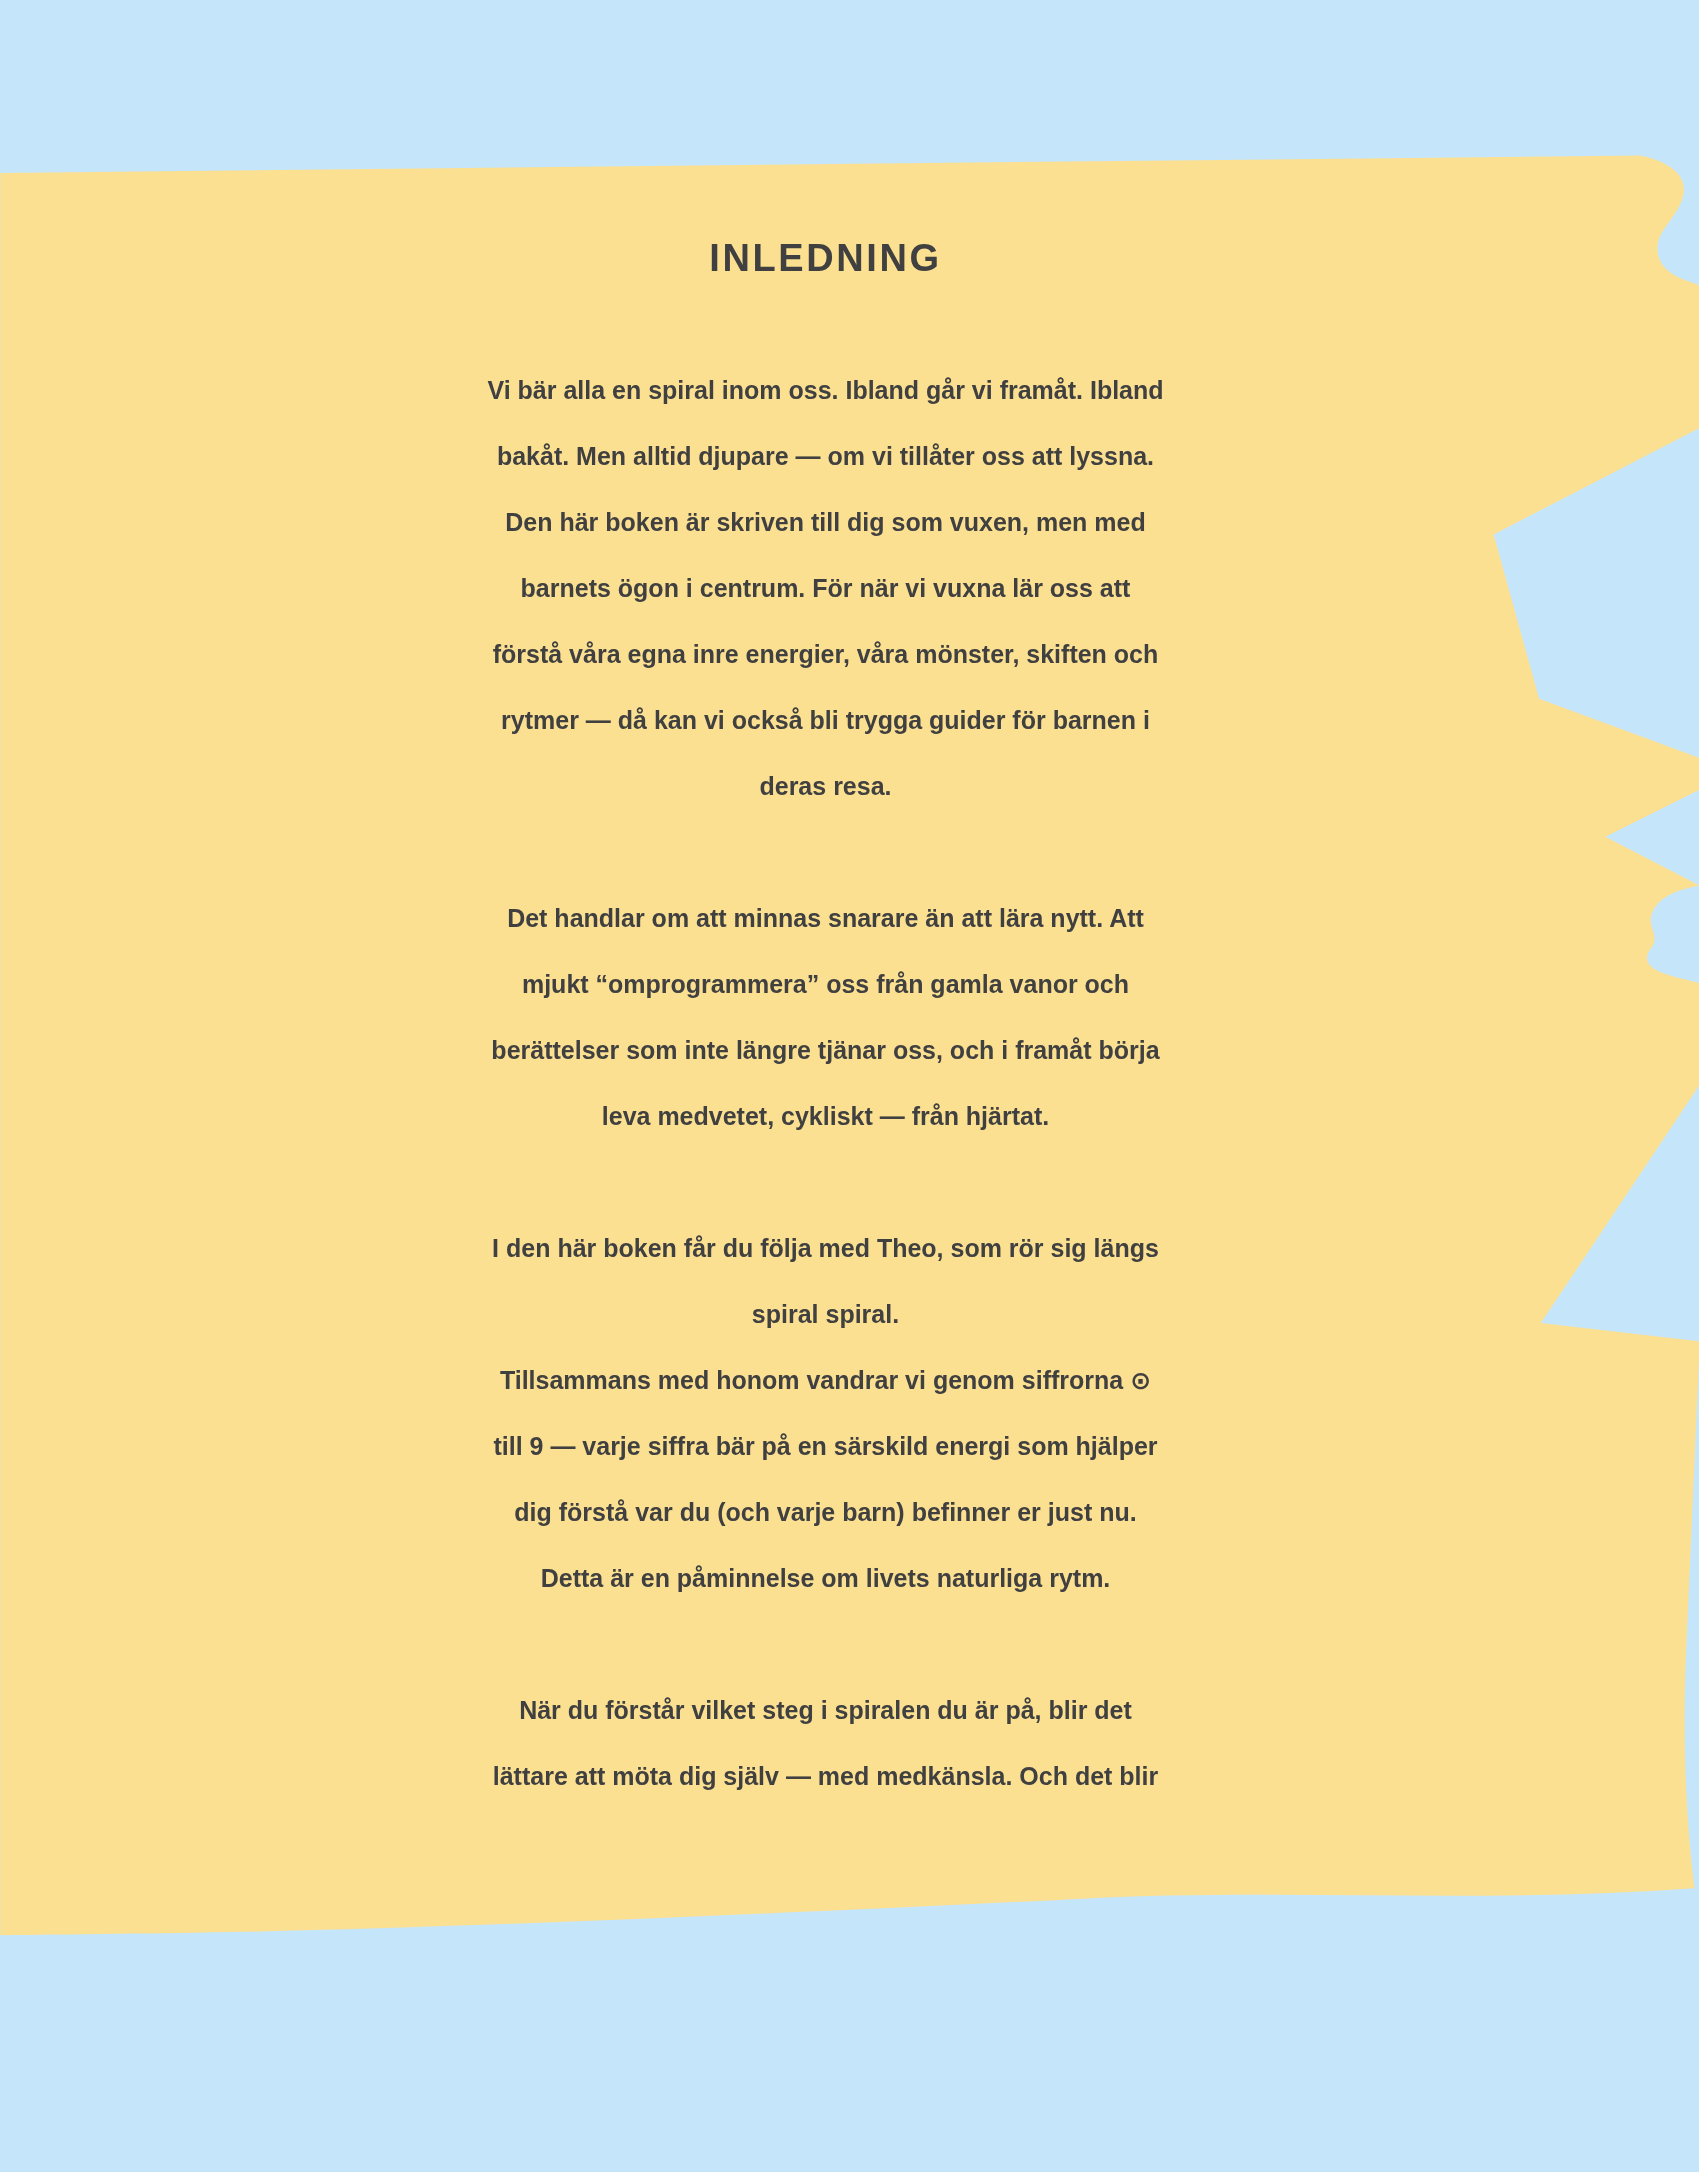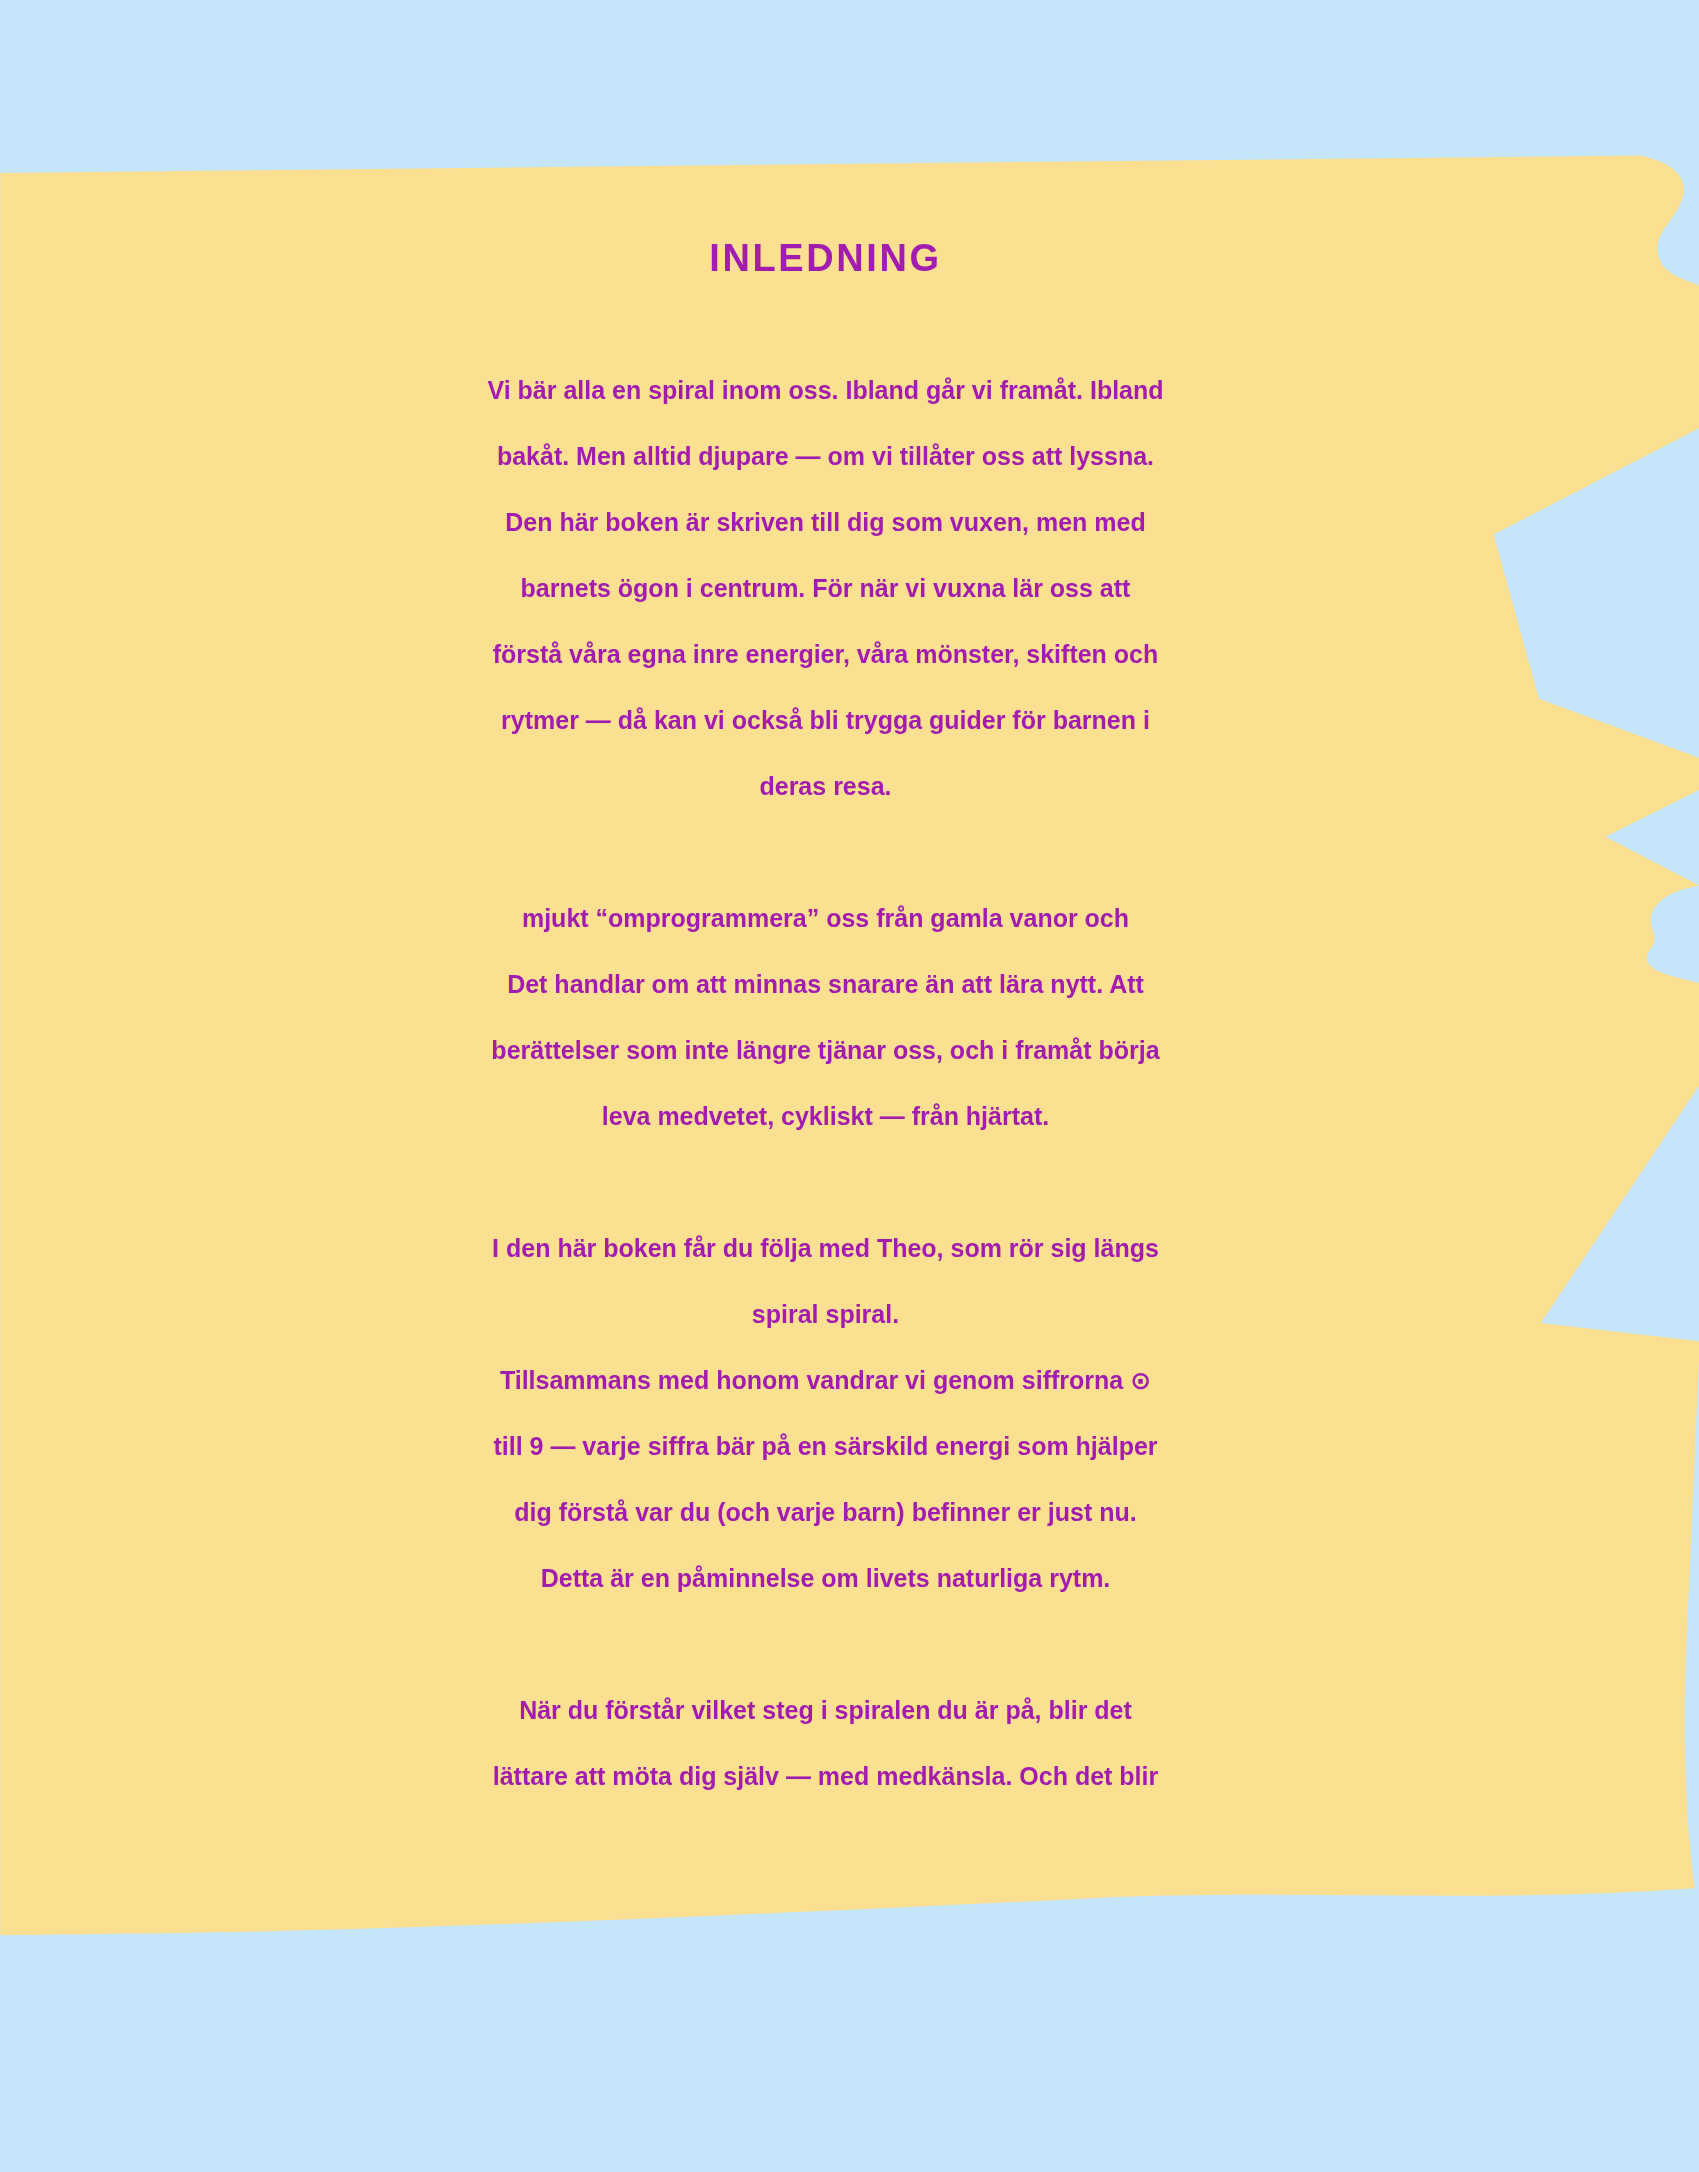--- a/index.html
+++ b/index.html
@@ -72,37 +72,37 @@
              L 1764 1515
              L 1946 1536
              L 1930 1900
              C 1926 2010 1932 2100 1940 2162
              C 1700 2180 1460 2162 1240 2174
              C 960 2188 560 2206 280 2212
              C 180 2214 80 2215 0 2216
              Z" fill="#fce092"></path>
   </svg>
 
-  <div class="content" style="color: #a21caf;">
+  <div class="content" style="color: #404040;">
 
     <h1 class="title">INLEDNING</h1>
 
     <div class="para">
         <div>Vi bär alla en spiral inom oss. Ibland går vi framåt. Ibland</div>
         <div>bakåt. Men alltid djupare — om vi tillåter oss att lyssna.</div>
         <div>Den här boken är skriven till dig som vuxen, men med</div>
         <div>barnets ögon i centrum. För när vi vuxna lär oss att</div>
         <div>förstå våra egna inre energier, våra mönster, skiften och</div>
         <div>rytmer — då kan vi också bli trygga guider för barnen i</div>
         <div>deras resa.</div>
       </div>
 
     <div class="para">
+        <div>Det handlar om att minnas snarare än att lära nytt. Att</div>
         <div>mjukt “omprogrammera” oss från gamla vanor och</div>
-        <div>Det handlar om att minnas snarare än att lära nytt. Att</div>
         <div>berättelser som inte längre tjänar oss, och i framåt börja</div>
         <div>leva medvetet, cykliskt — från hjärtat.</div>
       </div>
 
     <div class="para">
         <div>I den här boken får du följa med Theo, som rör sig längs</div>
         <div>spiral spiral.</div>
         <div>Tillsammans med honom vandrar vi genom siffrorna ⊙</div>
         <div>till 9 — varje siffra bär på en särskild energi som hjälper</div>
         <div>dig förstå var du (och varje barn) befinner er just nu.</div>

